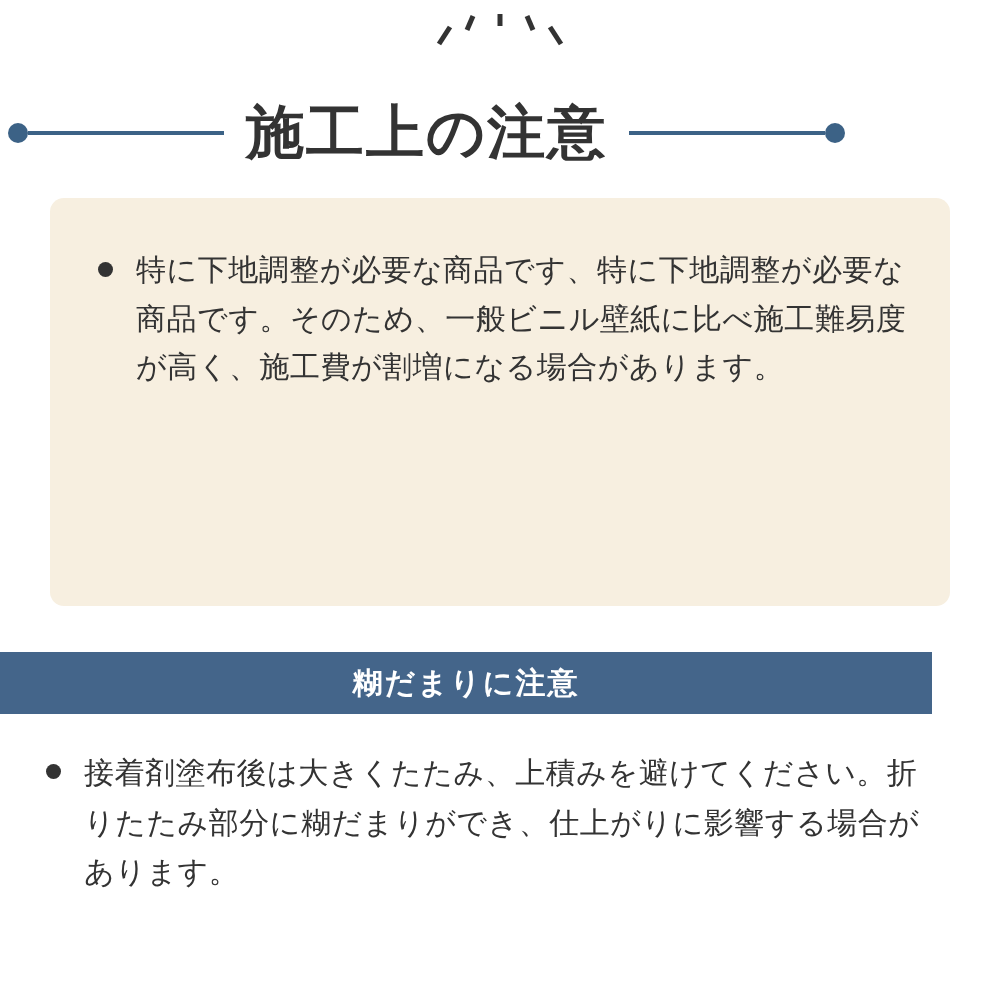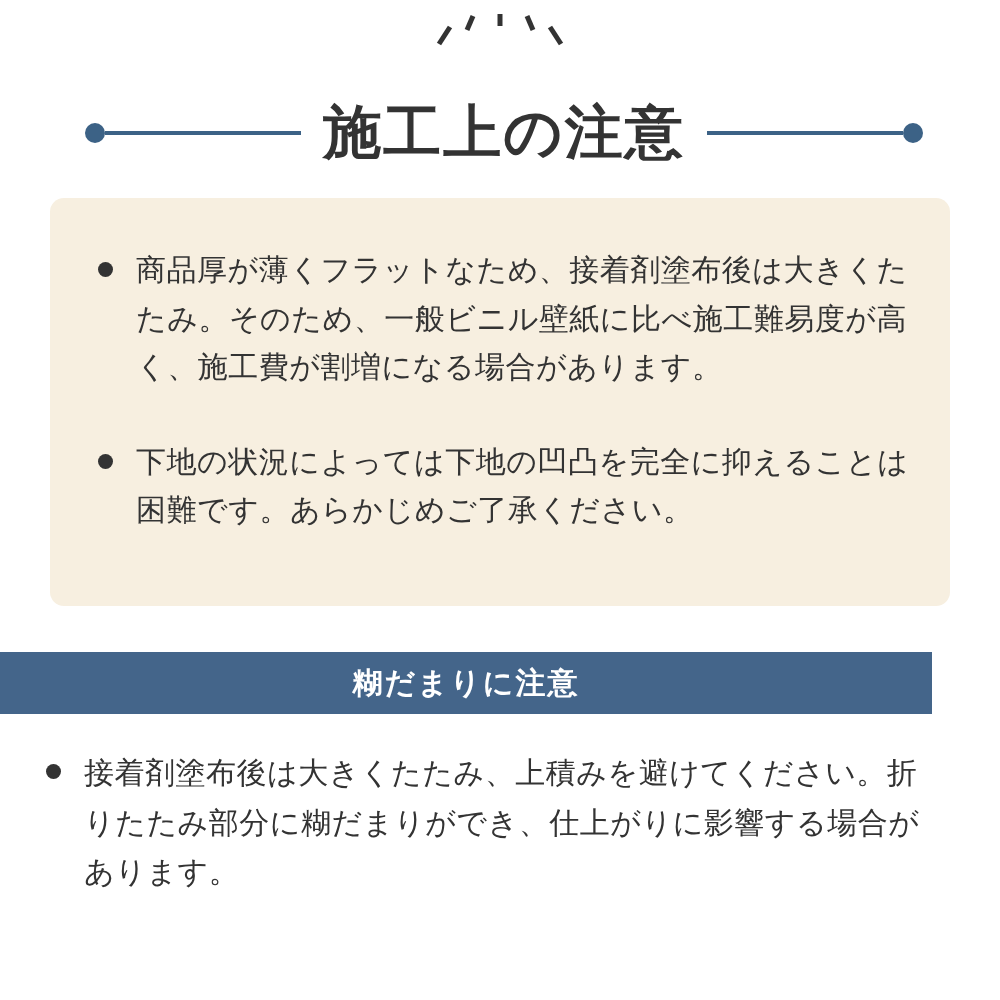--- a/index.html
+++ b/index.html
@@ -34,21 +34,21 @@
   }
   .burst svg { display: block; }
 
   .title-row {
     position: absolute;
     top: 62px;
     left: 8px;
     right: 0;
     display: flex;
     align-items: center;
-    justify-content: center;
+    justify-content: flex-start;
   }
   .rule {
     flex: 0 0 auto;
     display: flex;
     align-items: center;
     height: 20px;
   }
   .rule .dot {
     width: 20px;
     height: 20px;
@@ -183,22 +183,21 @@
 
     <div class="rule right">
       <span class="line"></span>
       <span class="dot"></span>
     </div>
   </div>
 </div>
 
 <section class="note-card">
   <ul class="bullets">
-    <li>商品厚が薄くフラットなため、接着剤塗布後は大きくたたみ。そのため、一般ビニル壁紙に比べ施工難易度が高く、施工費が割増になる場合があります。</li>
-    <li>下地の状況によっては下地の凹凸を完全に抑えることは困難です。あらかじめご了承ください。</li>
+    <li>特に下地調整が必要な商品です、特に下地調整が必要な商品です。そのため、一般ビニル壁紙に比べ施工難易度が高く、施工費が割増になる場合があります。</li>
   </ul>
 </section>
 
 <div class="banner">
   <span class="banner-text">糊だまりに注意</span>
 </div>
 
 <section class="lower">
   <ul class="bullets">
     <li>接着剤塗布後は大きくたたみ、上積みを避けてください。折りたたみ部分に糊だまりができ、仕上がりに影響する場合があります。</li>

